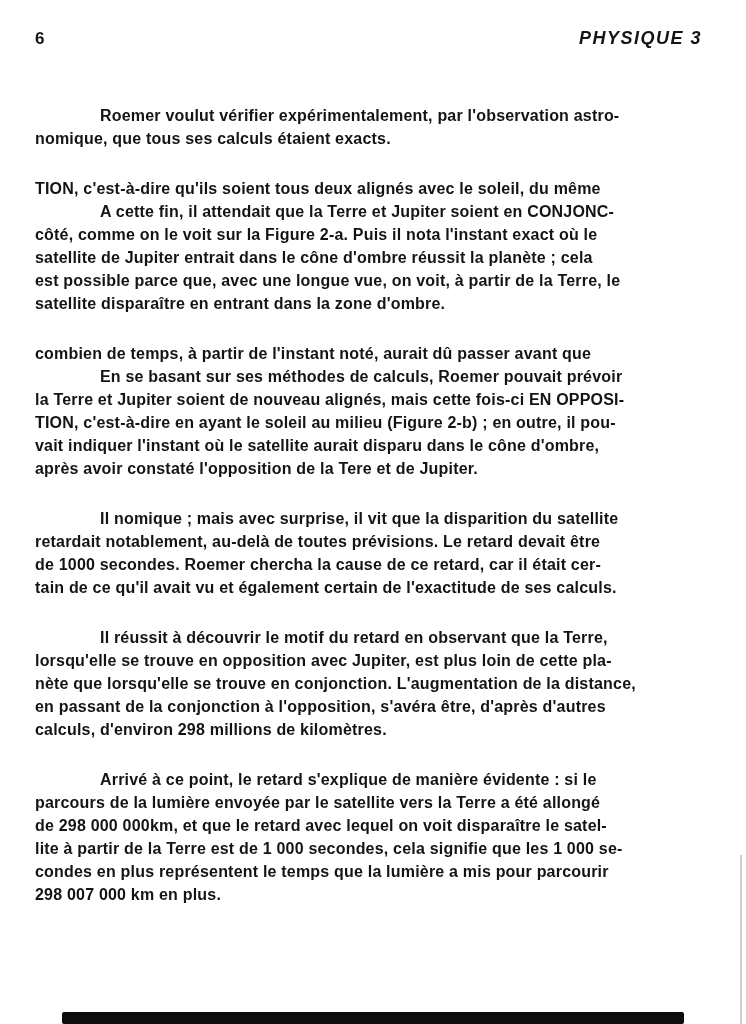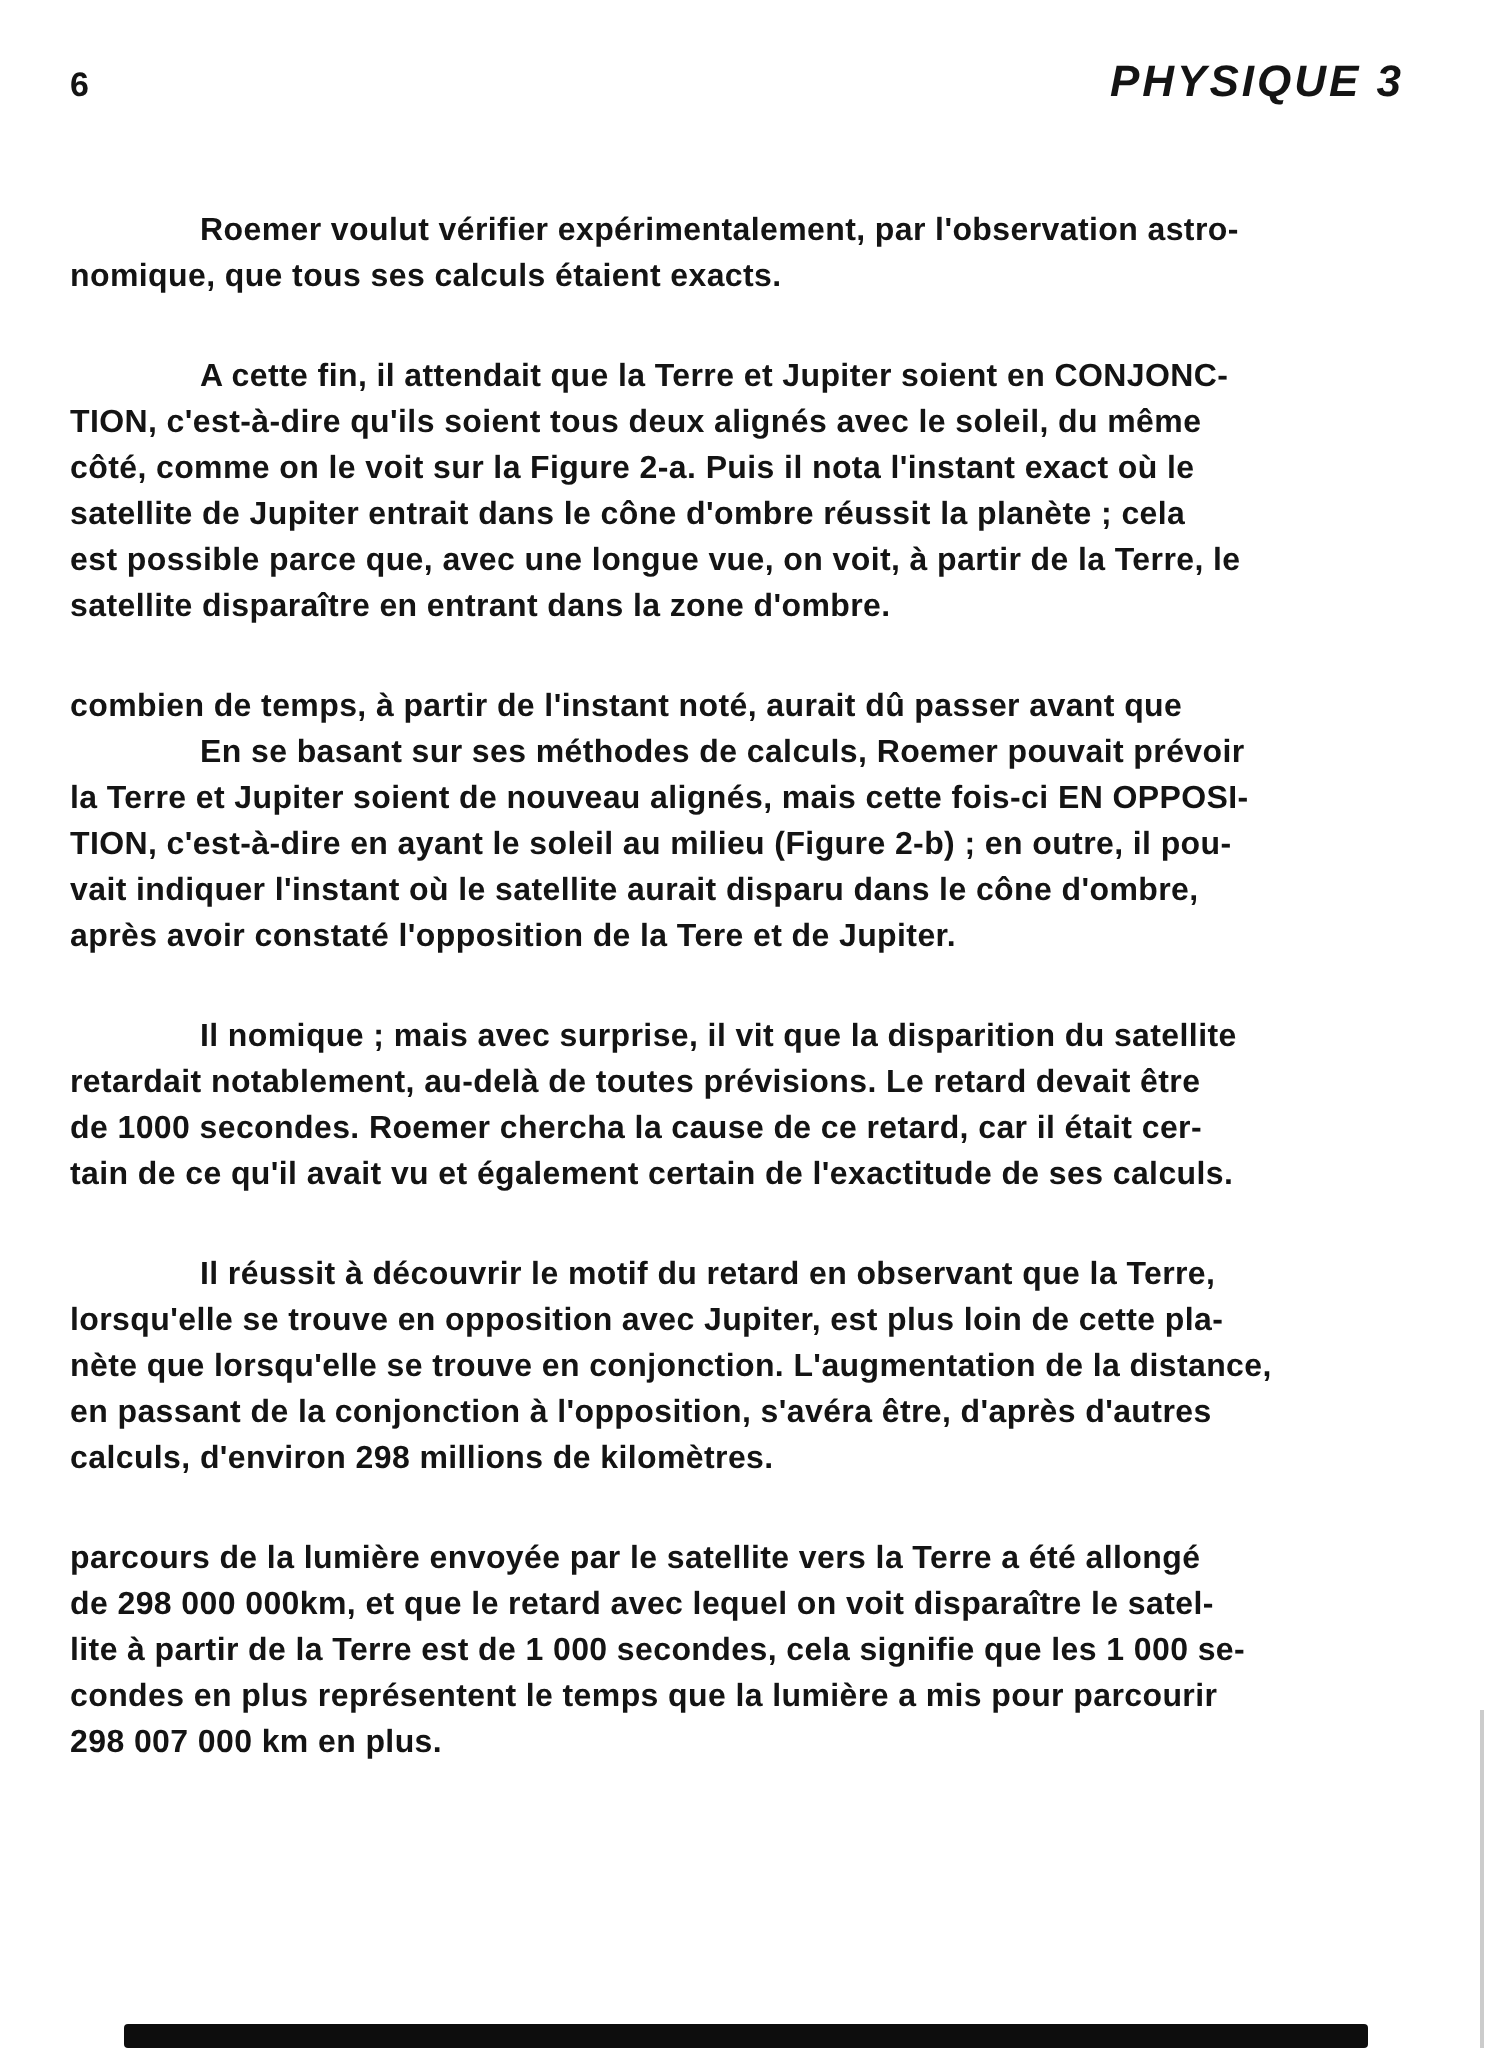--- a/index.html
+++ b/index.html
@@ -24,21 +24,21 @@
     display: flex;
     justify-content: space-between;
     align-items: baseline;
   }
   .page-number {
     font-size: 17px;
     font-weight: bold;
     letter-spacing: 0.5px;
   }
   .header-title {
-    font-size: 22px;
+    font-size: 18px;
     font-weight: bold;
     font-style: italic;
     letter-spacing: 1.5px;
   }
   .page-body {
     position: absolute;
     top: 104px;
     left: 35px;
     width: 678px;
   }
@@ -81,22 +81,22 @@
     <span class="page-number">6</span>
     <span class="header-title">PHYSIQUE 3</span>
   </div>
 
   <div class="page-body">
       <div class="paragraph">
         <div class="text-line indent">Roemer voulut vérifier expérimentalement, par l'observation astro-</div>
         <div class="text-line">nomique, que tous ses calculs étaient exacts.</div>
       </div>
       <div class="paragraph">
+        <div class="text-line">TION, c'est-à-dire qu'ils soient tous deux alignés avec le soleil, du même</div>
         <div class="text-line indent">A cette fin, il attendait que la Terre et Jupiter soient en CONJONC-</div>
-        <div class="text-line">TION, c'est-à-dire qu'ils soient tous deux alignés avec le soleil, du même</div>
         <div class="text-line">côté, comme on le voit sur la Figure 2-a. Puis il nota l'instant exact où le</div>
         <div class="text-line">satellite de Jupiter entrait dans le cône d'ombre réussit la planète ; cela</div>
         <div class="text-line">est possible parce que, avec une longue vue, on voit, à partir de la Terre, le</div>
         <div class="text-line">satellite disparaître en entrant dans la zone d'ombre.</div>
       </div>
       <div class="paragraph">
         <div class="text-line">combien de temps, à partir de l'instant noté, aurait dû passer avant que</div>
         <div class="text-line indent">En se basant sur ses méthodes de calculs, Roemer pouvait prévoir</div>
         <div class="text-line">la Terre et Jupiter soient de nouveau alignés, mais cette fois-ci EN OPPOSI-</div>
         <div class="text-line">TION, c'est-à-dire en ayant le soleil au milieu (Figure 2-b) ; en outre, il pou-</div>
@@ -110,20 +110,21 @@
         <div class="text-line">tain de ce qu'il avait vu et également certain de l'exactitude de ses calculs.</div>
       </div>
       <div class="paragraph">
         <div class="text-line indent">Il réussit à découvrir le motif du retard en observant que la Terre,</div>
         <div class="text-line">lorsqu'elle se trouve en opposition avec Jupiter, est plus loin de cette pla-</div>
         <div class="text-line">nète que lorsqu'elle se trouve en conjonction. L'augmentation de la distance,</div>
         <div class="text-line">en passant de la conjonction à l'opposition, s'avéra être, d'après d'autres</div>
         <div class="text-line">calculs, d'environ 298 millions de kilomètres.</div>
       </div>
       <div class="paragraph">
+        <div class="text-line indent">Arrivé à ce point, le retard s'explique de manière évidente : si le</div>
         <div class="text-line">parcours de la lumière envoyée par le satellite vers la Terre a été allongé</div>
         <div class="text-line">de 298 000 000km, et que le retard avec lequel on voit disparaître le satel-</div>
         <div class="text-line">lite à partir de la Terre est de 1 000 secondes, cela signifie que les 1 000 se-</div>
         <div class="text-line">condes en plus représentent le temps que la lumière a mis pour parcourir</div>
         <div class="text-line">298 007 000 km en plus.</div>
       </div>
     </div>
 
   <div class="scan-edge-line"></div>
   <div class="scan-artifact-bar" style="background: rgb(13, 13, 13);"></div>

